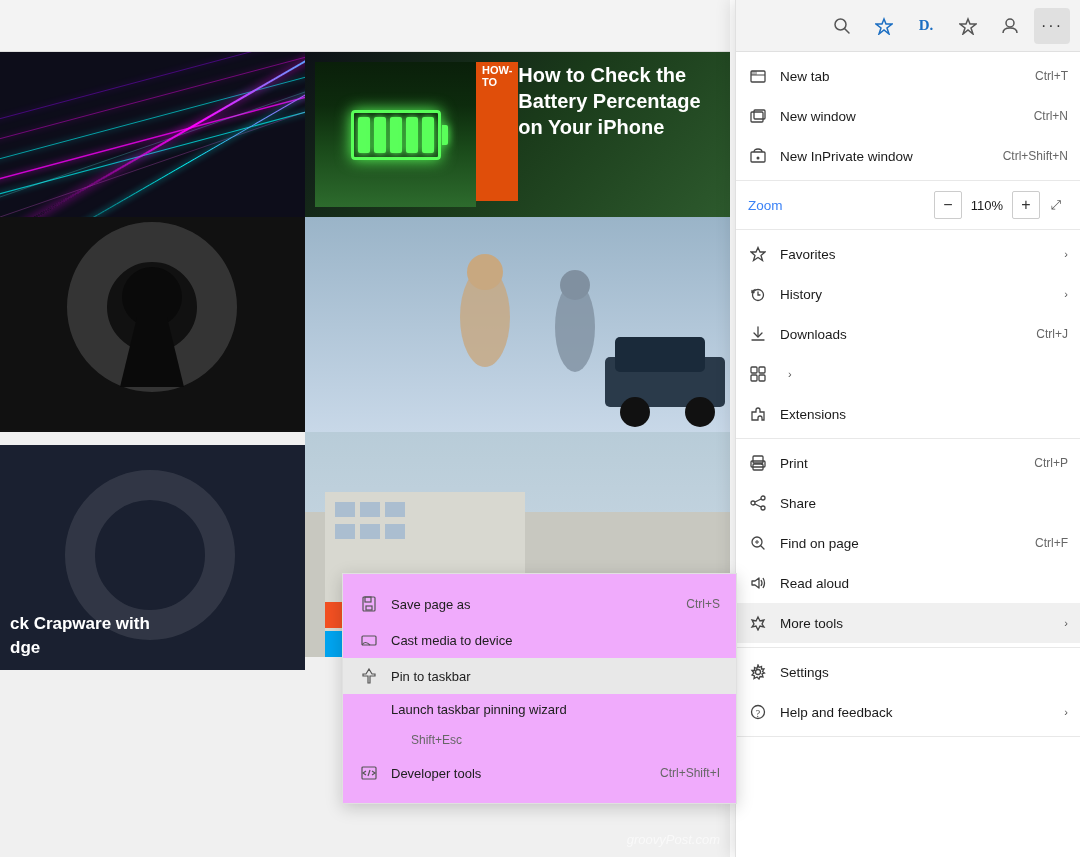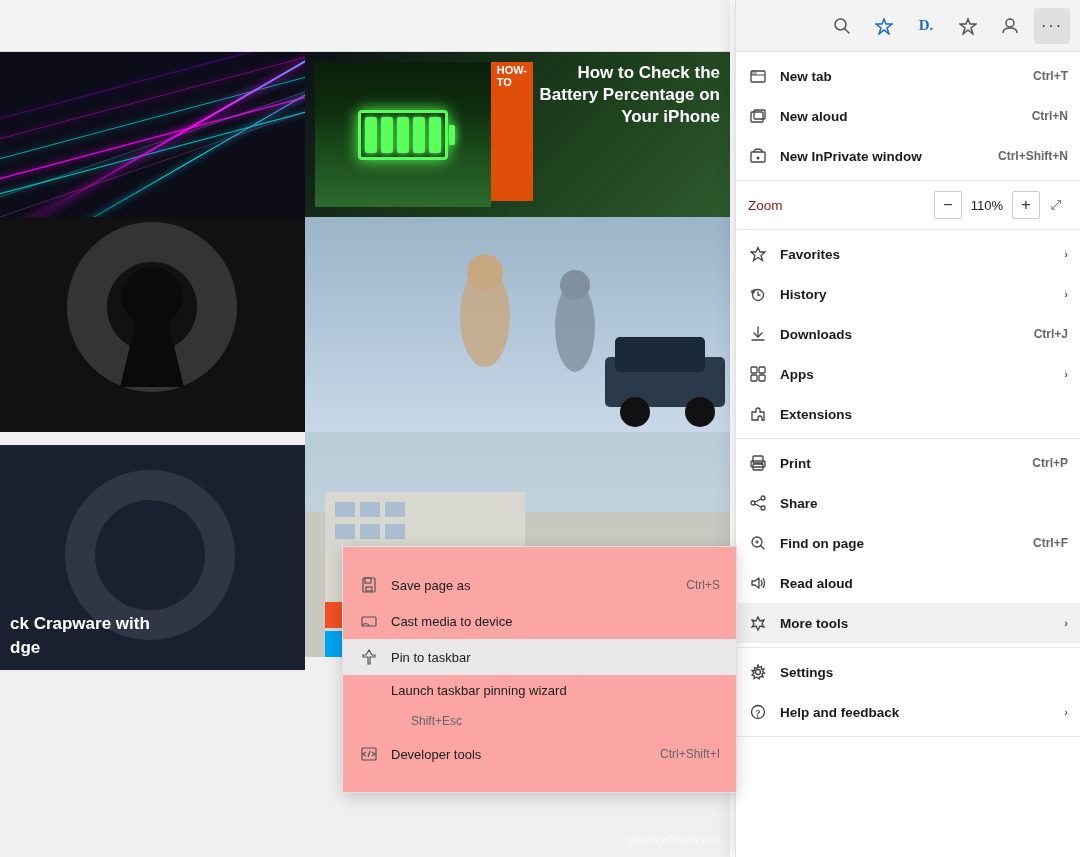--- a/index.html
+++ b/index.html
@@ -64,24 +64,23 @@
       font-size: 11px;
       font-weight: bold;
       padding: 2px 6px;
       display: inline-block;
       margin-bottom: 6px;
       width: fit-content;
     }
 
     .card-right-top .card-title {
       color: #fff;
-      font-size: 17px;
+      font-size: 20px;
       font-weight: 600;
       line-height: 1.3;
-      text-align: right;
     }
 
     .card-left-mid {
       width: 305px;
       height: 215px;
       background: #1a1a1a;
       position: relative;
       overflow: hidden;
     }
 
@@ -185,28 +184,28 @@
       display: flex;
       flex-direction: column;
       justify-content: flex-end;
       overflow: hidden;
       position: relative;
     }
 
     
     .submenu {
       position: absolute;
-      top: 546px;
+      top: 573px;
       left: 342px;
       width: 395px;
-      background: #fca5a5;
+      background: #f0abfc;
       border: 1px solid #e0e0e0;
       box-shadow: 0 4px 16px rgba(0,0,0,0.18);
       z-index: 200;
-      padding: 20px 0;
+      padding: 12px 0;
     }
 
     .submenu-item {
       display: flex;
       align-items: center;
       padding: 8px 16px;
       font-size: 13px;
       color: #202020;
       cursor: pointer;
       position: relative;
@@ -274,21 +273,20 @@
       padding: 4px 0;
     }
 
     .menu-item {
       display: flex;
       align-items: center;
       padding: 0 12px;
       height: 40px;
       cursor: pointer;
       position: relative;
-      font-weight: bold;
     }
     .menu-item.highlighted { background: #f0f0f0; }
 
     .menu-item-icon {
       width: 20px; height: 20px;
       margin-right: 12px;
       flex-shrink: 0;
       display: flex;
       align-items: center;
       justify-content: center;
@@ -322,21 +320,21 @@
     
     .zoom-row {
       display: flex;
       align-items: center;
       padding: 0 12px;
       height: 40px;
     }
     .zoom-label {
       flex: 1;
       font-size: 13.5px;
-      color: #7f1d1d;
+      color: #3b82f6;
     }
     .zoom-btn {
       width: 28px; height: 28px;
       border: 1px solid #ccc;
       background: #fff;
       cursor: pointer;
       display: flex;
       align-items: center;
       justify-content: center;
       font-size: 16px;
@@ -586,21 +584,21 @@
       <span class="menu-item-shortcut">Ctrl+T</span>
     </div>
 
     <div class="menu-item">
       <span class="menu-item-icon">
         <svg width="16" height="16" viewBox="0 0 16 16">
             <rect x="1" y="4" width="12" height="10" rx="1" fill="none" stroke="#444" stroke-width="1.3"></rect>
             <rect x="4" y="2" width="11" height="9" rx="1" fill="none" stroke="#444" stroke-width="1.3"></rect>
           </svg>
       </span>
-      <span class="menu-item-label">New aloud</span>
+      <span class="menu-item-label">New window</span>
       <span class="menu-item-shortcut">Ctrl+N</span>
     </div>
 
     <div class="menu-item">
       <span class="menu-item-icon">
         <svg width="16" height="16" viewBox="0 0 16 16">
             <rect x="1" y="4" width="14" height="10" rx="1" fill="none" stroke="#444" stroke-width="1.3"></rect>
             <path d="M4 4 Q4 1 8 1 Q12 1 12 4" fill="none" stroke="#444" stroke-width="1.3"></path>
             <circle cx="8" cy="10" r="1.5" fill="#444"></circle>
           </svg>
@@ -658,21 +656,20 @@
 
     <div class="menu-item">
       <span class="menu-item-icon">
         <svg width="16" height="16" viewBox="0 0 16 16">
             <rect x="1" y="1" width="6" height="6" rx="1" fill="none" stroke="#444" stroke-width="1.3"></rect>
             <rect x="9" y="1" width="6" height="6" rx="1" fill="none" stroke="#444" stroke-width="1.3"></rect>
             <rect x="1" y="9" width="6" height="6" rx="1" fill="none" stroke="#444" stroke-width="1.3"></rect>
             <rect x="9" y="9" width="6" height="6" rx="1" fill="none" stroke="#444" stroke-width="1.3"></rect>
           </svg>
       </span>
-      <span class="menu-item-label">Apps</span>
       <span class="menu-item-arrow">›</span>
     </div>
 
     <div class="menu-item">
       <span class="menu-item-icon">
         <svg width="16" height="16" viewBox="0 0 16 16">
             <path d="M2 6 L6 6 L6 4 Q6 2 8 2 Q10 2 10 4 L10 6 L14 6 L14 14 L12 14 L12 12 Q12 10 10 10 Q8 10 8 12 L8 14 L2 14 Z" fill="none" stroke="#444" stroke-width="1.3"></path>
           </svg>
       </span>
       <span class="menu-item-label">Extensions</span>

